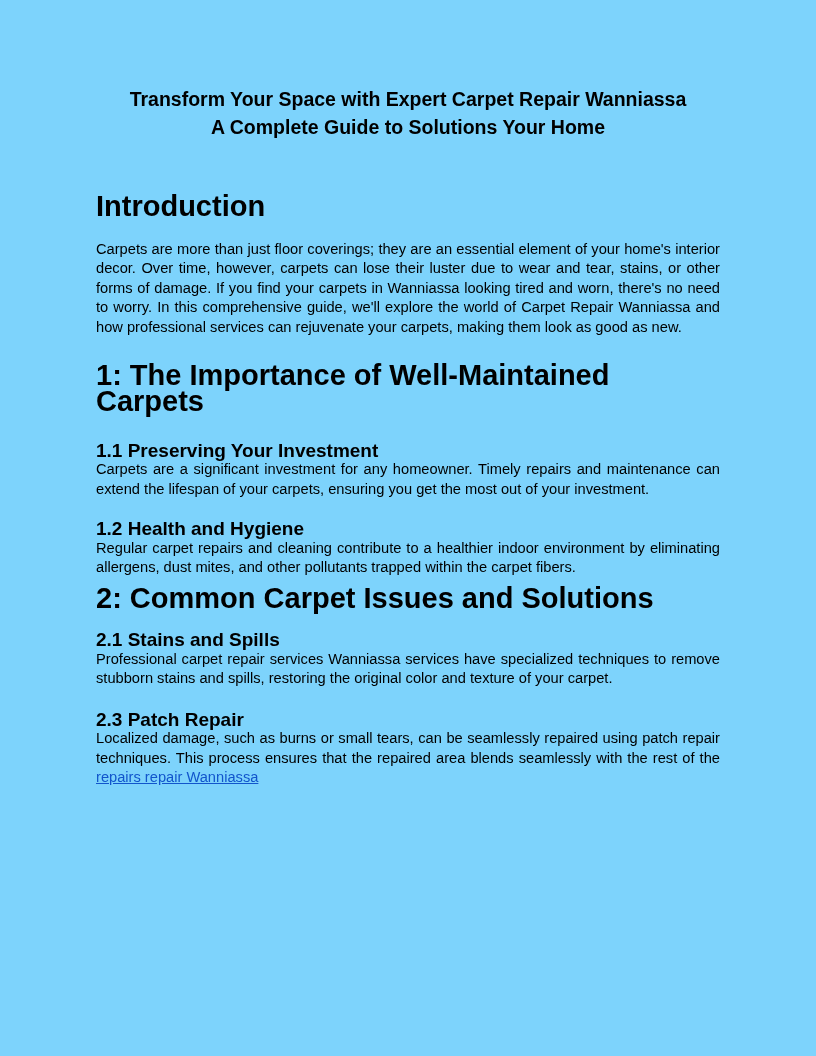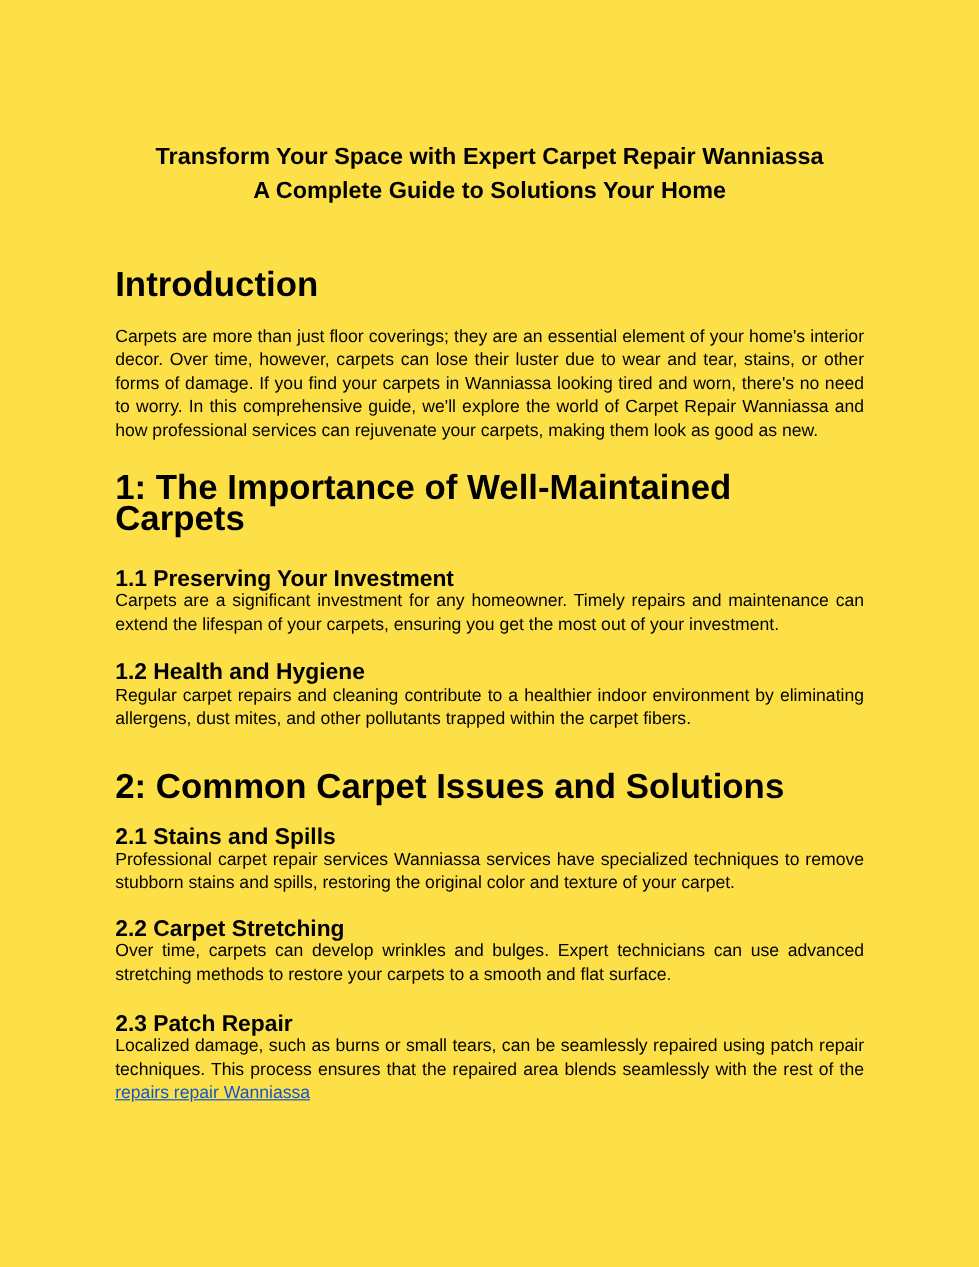--- a/index.html
+++ b/index.html
@@ -1,24 +1,24 @@
 <!DOCTYPE html>
 <html style="--color-link: #1155cc; --color-text: #000000; --color-page_bg: #ffffff;"><head>
 <meta charset="utf-8">
 <style>
   * { margin: 0; padding: 0; box-sizing: border-box; }
   html, body { background: #e8e8e8; }
   .page {
     width: 816px;
     height: 1056px;
     margin: 0 auto;
-    background: #fde047;
+    background: #7dd3fc;
     color: #000000;
     font-family: "Liberation Sans", "DejaVu Sans", sans-serif;
-    padding: 117px 96px 0 96px;
+    padding: 85px 96px 0 96px;
     overflow: hidden;
   }
   .doc-title {
     font-size: 19.5px;
     font-weight: bold;
     line-height: 28px;
     text-align: center;
   }
   .h-sec {
     font-size: 29px;
@@ -33,21 +33,21 @@
   .sub-h {
     font-size: 19px;
     line-height: 19.4px;
     font-weight: bold;
   }
   .mt-intro-h { margin-top: 52px; }
   .mt-intro-p { margin-top: 21px; }
   .mt-h-1 { margin-top: 25px; }
   .mt-s-11 { margin-top: 27px; }
   .mt-s-12 { margin-top: 20px; }
-  .mt-h-2 { margin-top: 34px; }
+  .mt-h-2 { margin-top: 8px; }
   .mt-s-21 { margin-top: 19px; }
   .mt-s-22 { margin-top: 18px; }
   .mt-s-23 { margin-top: 21px; }
   .doc-link {
     color: var(--color-link, #1155cc);
     text-decoration: underline;
   }
 </style>
 </head>
 <body>
@@ -75,24 +75,20 @@
     <p class="body-text jst">Regular carpet repairs and cleaning contribute to a healthier indoor environment by eliminating allergens, dust mites, and other pollutants trapped within the carpet fibers.</p>
   </div>
 
   <div class="h-sec mt-h-2">2: Common Carpet Issues and Solutions</div>
 
   <div class="mt-s-21">
     <div class="sub-h">2.1 Stains and Spills</div>
     <p class="body-text jst">Professional carpet repair services Wanniassa services have specialized techniques to remove stubborn stains and spills, restoring the original color and texture of your carpet.</p>
   </div>
 
-  <div class="mt-s-22">
-    <div class="sub-h">2.2 Carpet Stretching</div>
-    <p class="body-text jst">Over time, carpets can develop wrinkles and bulges. Expert technicians can use advanced stretching methods to restore your carpets to a smooth and flat surface.</p>
-  </div>
 
   <div class="mt-s-23">
     <div class="sub-h">2.3 Patch Repair</div>
     <p class="body-text jst"><span>Localized damage, such as burns or small tears, can be seamlessly repaired using patch repair techniques. This process ensures that the repaired area blends seamlessly with the rest of the</span>
       <a class="doc-link" href="#">repairs repair Wanniassa</a></p>
   </div>
 
 </div>
 
 </body></html>

